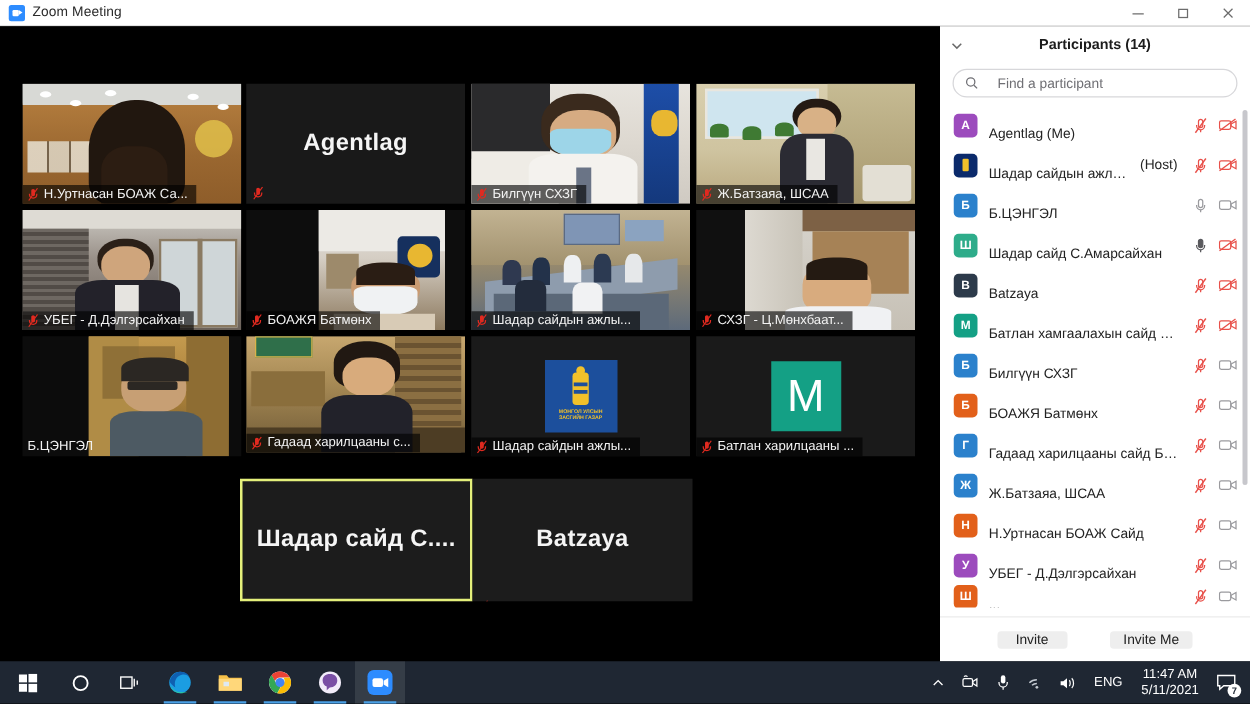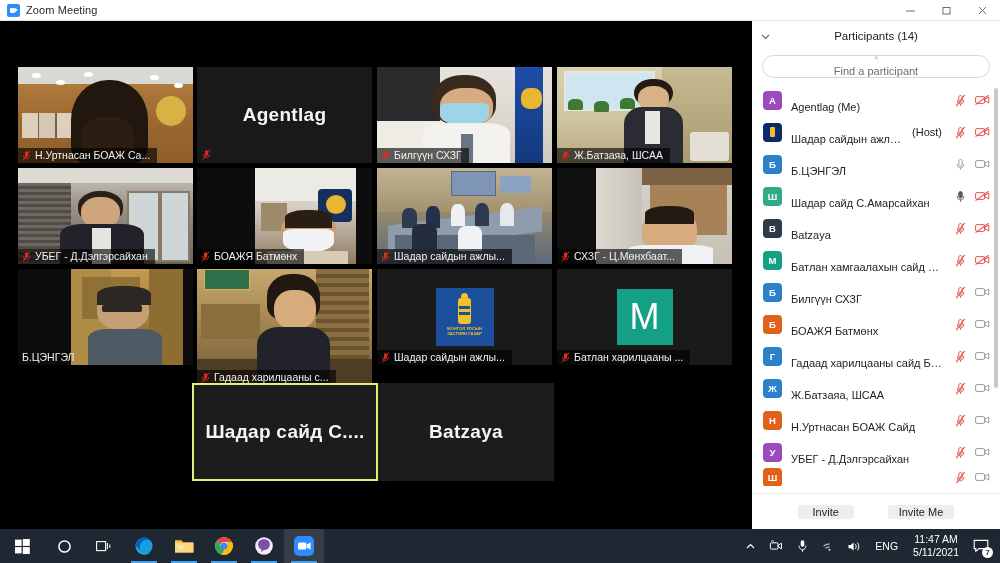--- a/index.html
+++ b/index.html
@@ -91,28 +91,27 @@
   .panel-head {
     height: 30px; display: flex; align-items: center; position: relative;
     flex: 0 0 auto;
   }
   .panel-collapse {
     width: 26px; height: 28px; display: flex; align-items: center; justify-content: center;
     color: #6a6a6a;
   }
   .panel-title {
     position: absolute; left: 0; right: 0; text-align: center;
-    font-size: 11.5px; font-weight: normal; color: #1c1c1c;
+    font-size: 11.5px; font-weight: bold; color: #1c1c1c;
   }
   .search-wrap { padding: 4px 10px 6px 10px; flex: 0 0 auto; }
   .search-box {
     height: 23px; border: 1px solid #d7d7da; border-radius: 12px;
-    display: flex; align-items: center; gap: 5px; padding: 0 9px;
+    display: flex; align-items: center; gap: 15px; padding: 0 9px;
     background: #fff;
-    flex-direction: column;
   }
   .search-box .ph-text { font-size: 11px; color: #6f6f74; }
   .plist { flex: 1 1 auto; position: relative; overflow: hidden; }
   .prow {
     height: 32px; display: flex; align-items: center; padding: 0 10px 0 11px;
     gap: 9px;
   }
   .avatar {
     width: 19px; height: 19px; border-radius: 4px; flex: 0 0 auto;
     display: flex; align-items: center; justify-content: center;
@@ -377,21 +376,21 @@
         <div style="position:absolute;left:24%;top:22%;width:46%;height:42%;border-radius:44%;background:#c79f74;"></div>
         <div style="position:absolute;left:24%;top:18%;width:48%;height:20%;border-radius:44% 44% 0 0;background:#2b2723;"></div>
         <div style="position:absolute;left:28%;top:38%;width:36%;height:7%;background:#2b2723;border-radius:2px;"></div>
         <div style="position:absolute;left:16%;top:62%;width:66%;height:38%;background:#4d5a63;border-radius:26% 26% 0 0;"></div>
       </div>
       <div class="tile-nameplate nobg">
         <span class="tile-name">Б.ЦЭНГЭЛ</span>
       </div>
     </div>
 
-    <div class="tile" style="left:197px; top:248px; width:175px; height:116px;">
+    <div class="tile" style="left:197px; top:248px; width:175px; height:93px;">
       <div class="ph" style="background:linear-gradient(180deg,#c7a76f 0%,#a78a55 40%,#6f5a36 100%);">
         <div style="position:absolute;left:4%;top:0;width:26%;height:18%;background:#2f6f4a;border:1px solid #d9b44a;"></div>
         <div style="position:absolute;left:2%;top:30%;width:34%;height:30%;background:#8a6e3c;"></div>
         <div style="position:absolute;right:2%;top:0;width:30%;height:100%;background:repeating-linear-gradient(180deg,#8b6f42 0 5px,#6a5331 5px 9px);"></div>
         <div style="position:absolute;left:0;bottom:0;width:100%;height:22%;background:#4d3d24;"></div>
         <div style="position:absolute;left:40%;top:4%;width:30%;height:40%;border-radius:46% 46% 30% 30%;background:#211812;"></div>
         <div style="position:absolute;left:44%;top:18%;width:24%;height:34%;border-radius:44%;background:#d8ab7c;"></div>
         <div style="position:absolute;left:34%;top:50%;width:42%;height:50%;background:#22222a;border-radius:30% 30% 0 0;"></div>
       </div>
       <div class="tile-nameplate">

